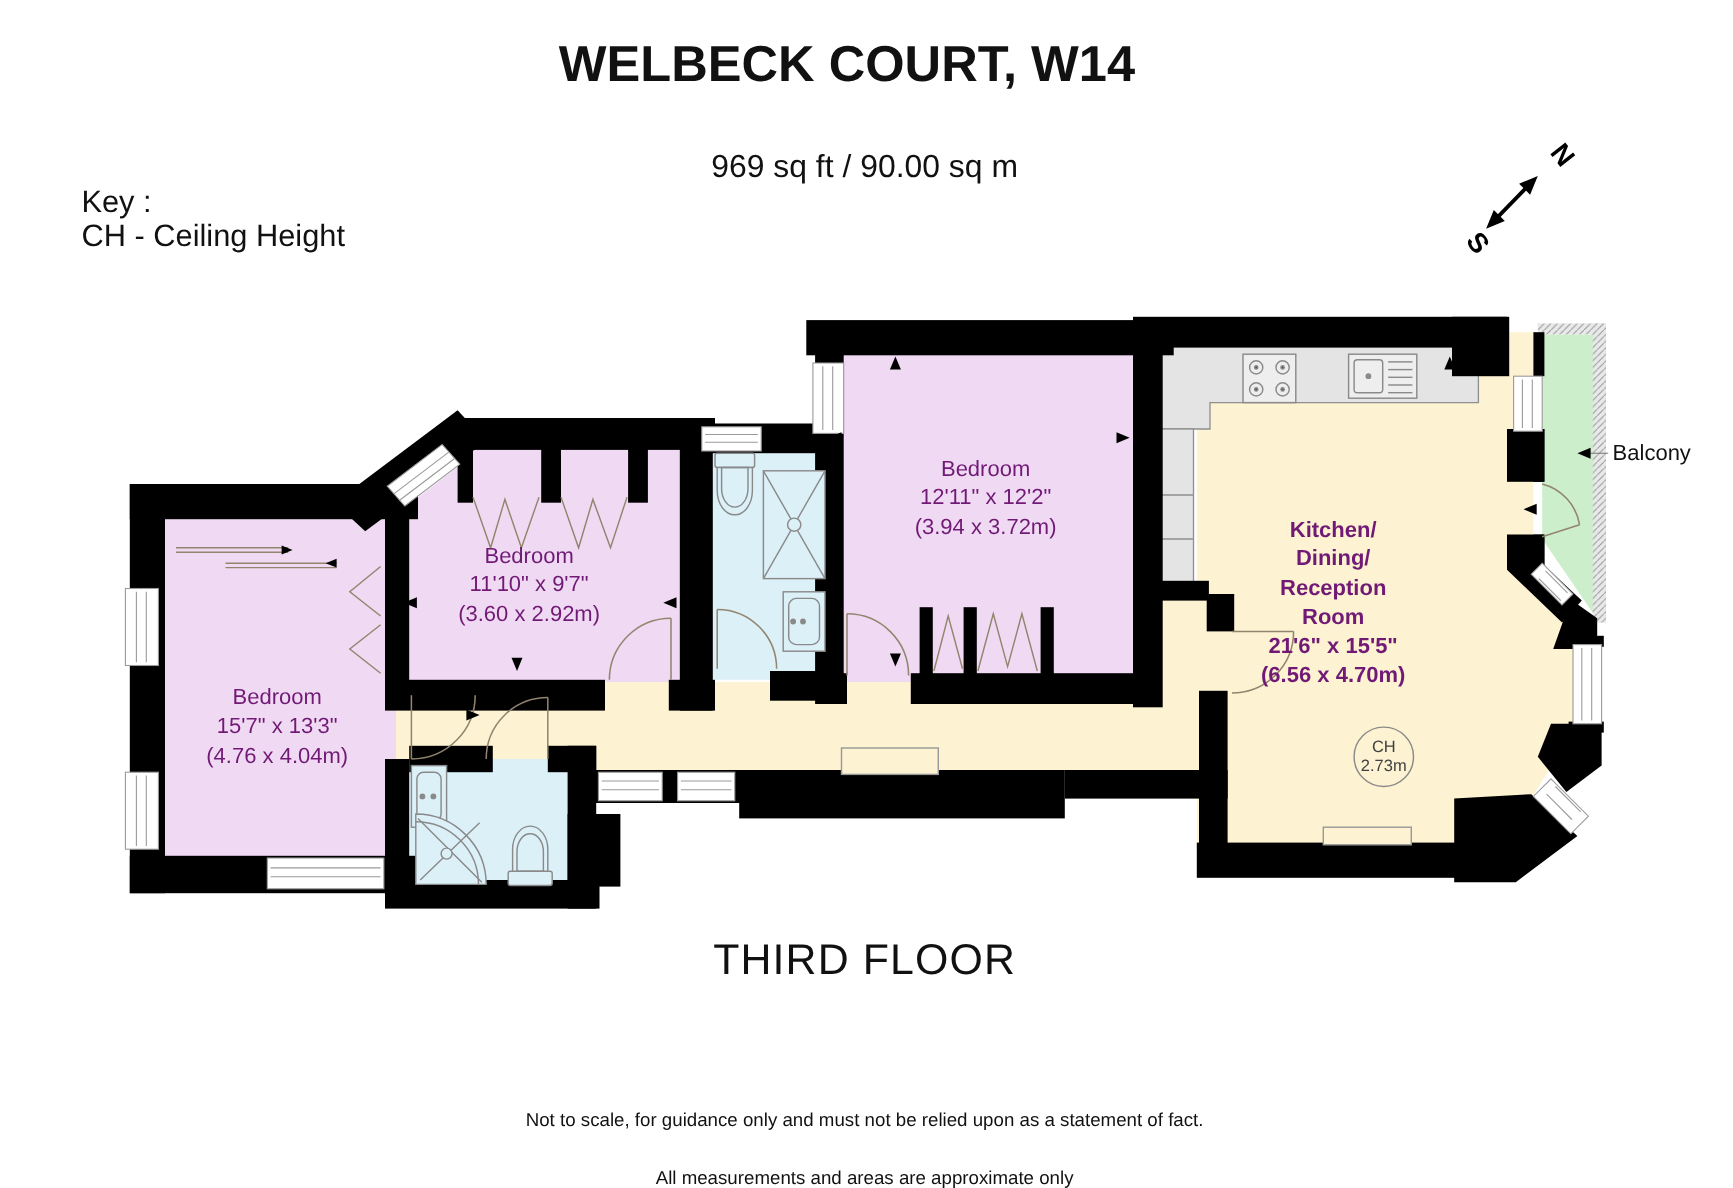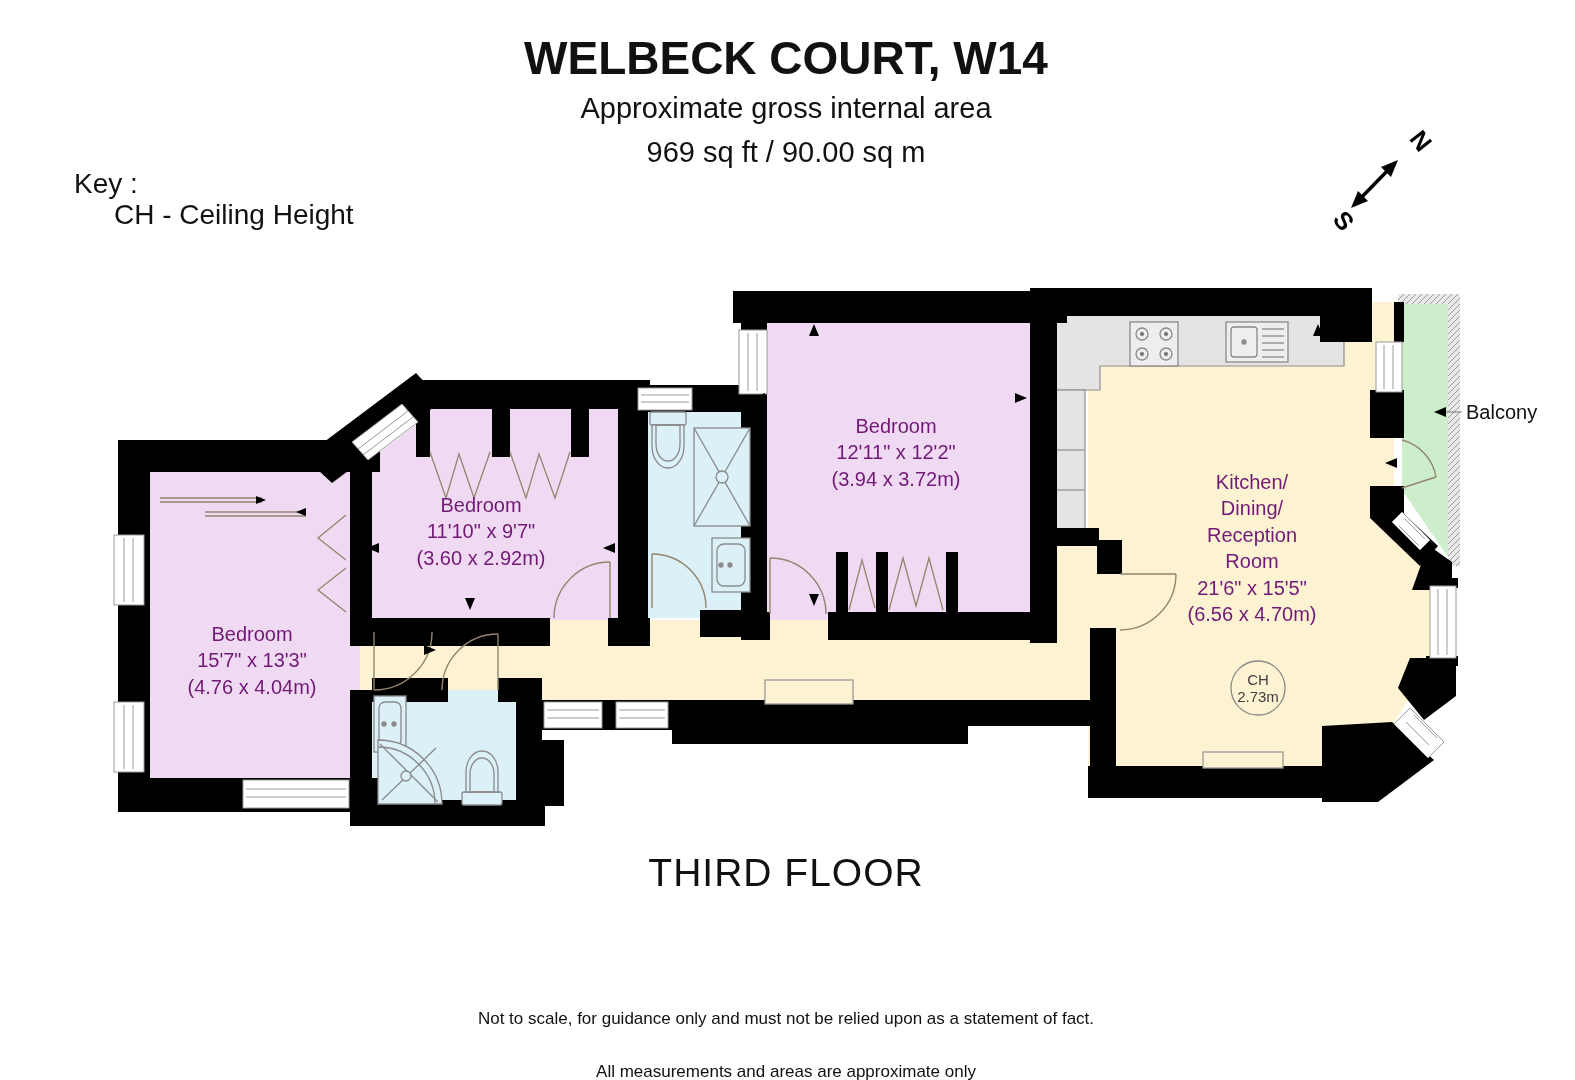--- a/index.html
+++ b/index.html
@@ -288,46 +288,45 @@
 
   <g>
     <line x1="1356" y1="203" x2="1393" y2="165" stroke="#000" stroke-width="3.5"></line>
     <polygon points="1398,160 1381,167 1391,177" fill="#000"></polygon>
     <polygon points="1351,208 1368,201 1358,191" fill="#000"></polygon>
     <text x="1414" y="146" font-size="25" font-weight="bold" transform="rotate(52 1414 146)" text-anchor="middle">N</text>
     <text x="1337" y="226" font-size="25" font-weight="bold" transform="rotate(52 1337 226)" text-anchor="middle">S</text>
   </g>
 </svg>
 
-<div class="abs ctr title" style="left:786px;top:58px;">WELBECK COURT, W14</div>
-<div class="abs ctr subtitle" style="left:786px;top:108px;">Approximate gross internal area</div>
+<div class="abs ctr title" style="left:770px;top:58px;">WELBECK COURT, W14</div>
 <div class="abs ctr subtitle" style="left:786px;top:152px;">969 sq ft / 90.00 sq m</div>
 
 <div class="abs keytxt" style="left:74px;top:168px;">Key :</div>
-<div class="abs keytxt" style="left:74px;top:199px;margin-left:40px;">CH - Ceiling Height</div>
+<div class="abs keytxt" style="left:74px;top:199px;">CH - Ceiling Height</div>
 
 <div class="abs ctr roomlbl" style="left:252px;top:661px;">
   <div>Bedroom</div>
   <div>15'7" x 13'3"</div>
   <div>(4.76 x 4.04m)</div>
 </div>
 
 <div class="abs ctr roomlbl" style="left:481px;top:532px;">
   <div>Bedroom</div>
   <div>11'10" x 9'7"</div>
   <div>(3.60 x 2.92m)</div>
 </div>
 
 <div class="abs ctr roomlbl" style="left:896px;top:453px;">
   <div>Bedroom</div>
   <div>12'11" x 12'2"</div>
   <div>(3.94 x 3.72m)</div>
 </div>
 
-<div class="abs ctr roomlbl" style="left:1252px;top:548px;">
+<div class="abs ctr roomlbl" style="left:1212px;top:548px;font-weight:bold;">
   <div>Kitchen/</div>
   <div>Dining/</div>
   <div>Reception</div>
   <div>Room</div>
   <div>21'6" x 15'5"</div>
   <div>(6.56 x 4.70m)</div>
 </div>
 
 <div class="abs ctr chlbl" style="left:1258px;top:688px;">
   <div>CH</div>

